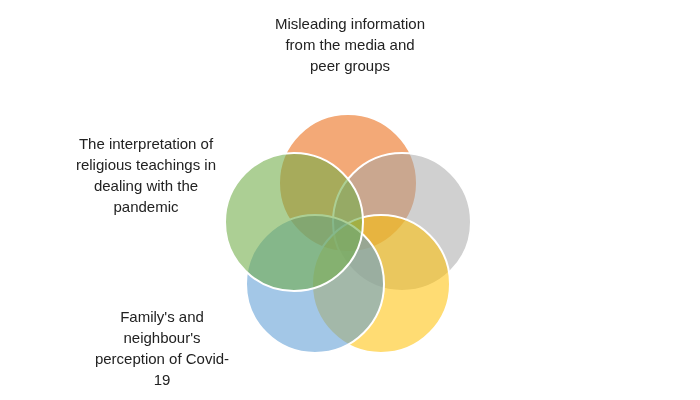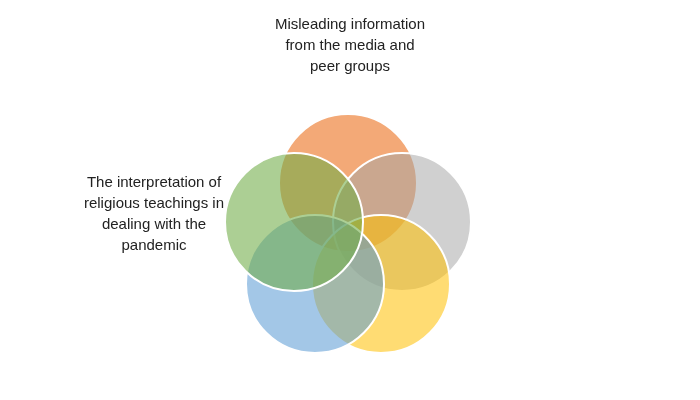--- a/index.html
+++ b/index.html
@@ -22,21 +22,21 @@
   }
   .node-label {
     position: absolute;
     text-align: center;
     white-space: pre-line;
     font-size: 15px;
     line-height: 21px;
     color: #222222;
   }
   .label-media     { left: 240px; top: 13px;  width: 220px; }
-  .label-religion  { left: 64px;  top: 133px; width: 180px; margin-top: 38px; }
+  .label-religion  { left: 56px;  top: 133px; width: 180px; }
   .label-economic  { left: 465px; top: 144px; width: 180px; }
   .label-family    { left: 72px;  top: 306px; width: 180px; }
   .label-health    { left: 448px; top: 307px; width: 175px; }
 </style>
 </head>
 <body>
 
 <div class="figure">
 
   <svg class="venn-svg" width="700" height="400" viewBox="0 0 700 400">
@@ -47,19 +47,23 @@
     <circle cx="315" cy="284" r="69" stroke="#ffffff" stroke-width="2" fill="#5B9BD5" fill-opacity="0.56"></circle>
     <circle cx="294" cy="222" r="69" stroke="#ffffff" stroke-width="2" fill="#70AD47" fill-opacity="0.58"></circle>
   </svg>
 
   <div class="node-label label-media">Misleading information
 from the media and
 peer groups</div>
 
 
 
+  <div class="node-label label-family">Family's and
+neighbour's
+perception of Covid-
+19</div>
 
   <div class="node-label label-religion">The interpretation of
 religious teachings in
 dealing with the
 pandemic</div>
 
 </div>
 
 </body></html>

